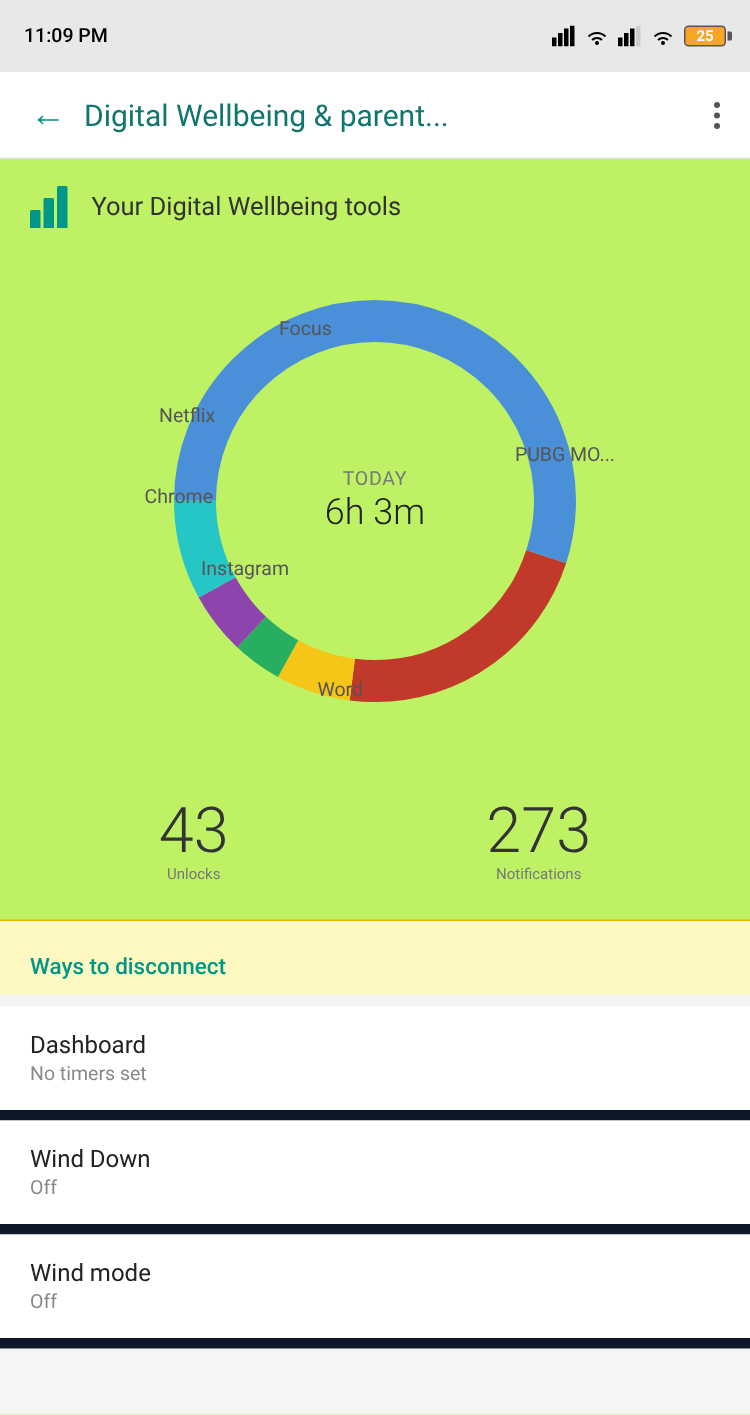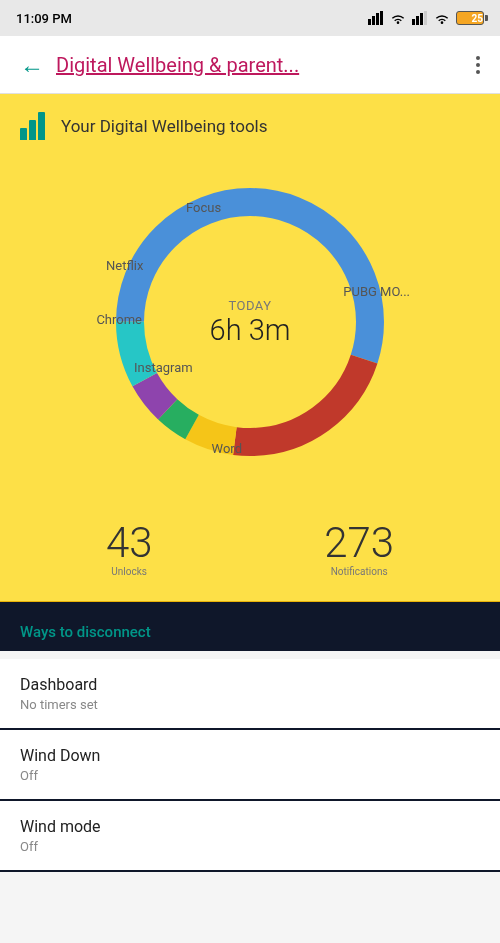--- a/index.html
+++ b/index.html
@@ -11,21 +11,21 @@
       overflow-x: hidden;
     }
 
     
     .status-bar {
       background: #e8e8e8;
       display: flex;
       justify-content: space-between;
       align-items: center;
       padding: 8px 16px;
-      height: 36px;
+      height: 48px;
     }
     .status-time {
       font-size: 13px;
       font-weight: 500;
       color: #000;
     }
     .status-icons {
       display: flex;
       align-items: center;
       gap: 6px;
@@ -60,21 +60,21 @@
       height: 100%;
       width: 70%;
       border-radius: 1px;
     }
     .battery-text {
       font-size: 10px;
       font-weight: bold;
       color: #fff;
       position: absolute;
       width: 100%;
-      text-align: right;
+      text-align: center;
       left: 0;
     }
 
     
     .app-bar {
       background: #fff;
       display: flex;
       align-items: center;
       padding: 0 12px;
       height: 58px;
@@ -83,26 +83,25 @@
     .back-btn {
       color: #009688;
       font-size: 24px;
       cursor: pointer;
       padding: 8px;
       margin-right: 4px;
     }
     .app-title {
       flex: 1;
       font-size: 20px;
-      color: #be185d;
+      color: #0f766e;
       font-weight: 400;
       white-space: nowrap;
       overflow: hidden;
       text-overflow: ellipsis;
-      text-decoration: underline;
     }
     .more-btn {
       color: #555;
       font-size: 22px;
       cursor: pointer;
       padding: 8px;
       display: flex;
       flex-direction: column;
       gap: 3px;
       align-items: center;
@@ -110,21 +109,21 @@
     }
     .dot {
       width: 4px;
       height: 4px;
       background: #555;
       border-radius: 50%;
     }
 
     
     .main-content {
-      background: #fde047;
+      background: #bef264;
     }
 
     
     .tools-header {
       display: flex;
       align-items: center;
       padding: 18px 20px 12px 20px;
       gap: 16px;
     }
     .chart-icon {
@@ -168,21 +167,21 @@
       transform: translate(-50%, -50%);
       text-align: center;
     }
     .chart-today {
       font-size: 13px;
       color: #777;
       letter-spacing: 0.5px;
       text-align: center;
     }
     .chart-time {
-      font-size: 29px;
+      font-size: 24px;
       color: #222;
       font-weight: 300;
     }
     
     .chart-label {
       position: absolute;
       font-size: 13px;
       color: #555;
     }
     .label-other { top: 12%; left: 30%; }
@@ -209,37 +208,37 @@
       line-height: 1;
     }
     .stat-label {
       font-size: 10px;
       color: #777;
       margin-top: 2px;
     }
 
     
     .section-bg {
-      background: #0f172a;
+      background: #fef9c3;
     }
     .section-header {
       padding: 20px 20px 10px 20px;
     }
     .section-title {
       font-size: 15px;
       font-weight: 500;
       color: #009688;
     }
 
     
     .list-item {
       background: #fff;
       padding: 16px 20px;
       cursor: pointer;
-      border-bottom: 2px solid #0f172a;
+      border-bottom: 7px solid #0f172a;
     }
     .list-item-title {
       font-size: 16px;
       color: #222;
       font-weight: 400;
     }
     .list-item-sub {
       font-size: 13px;
       color: #888;
       margin-top: 3px;

